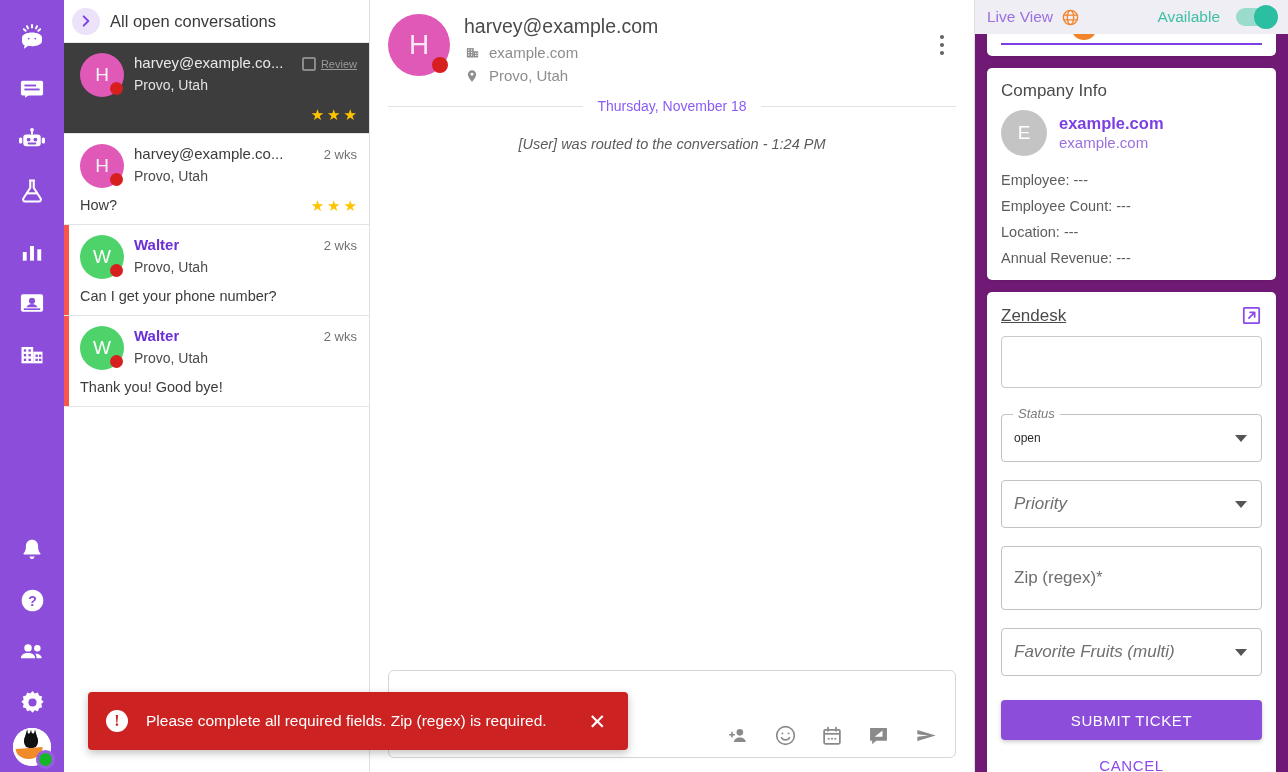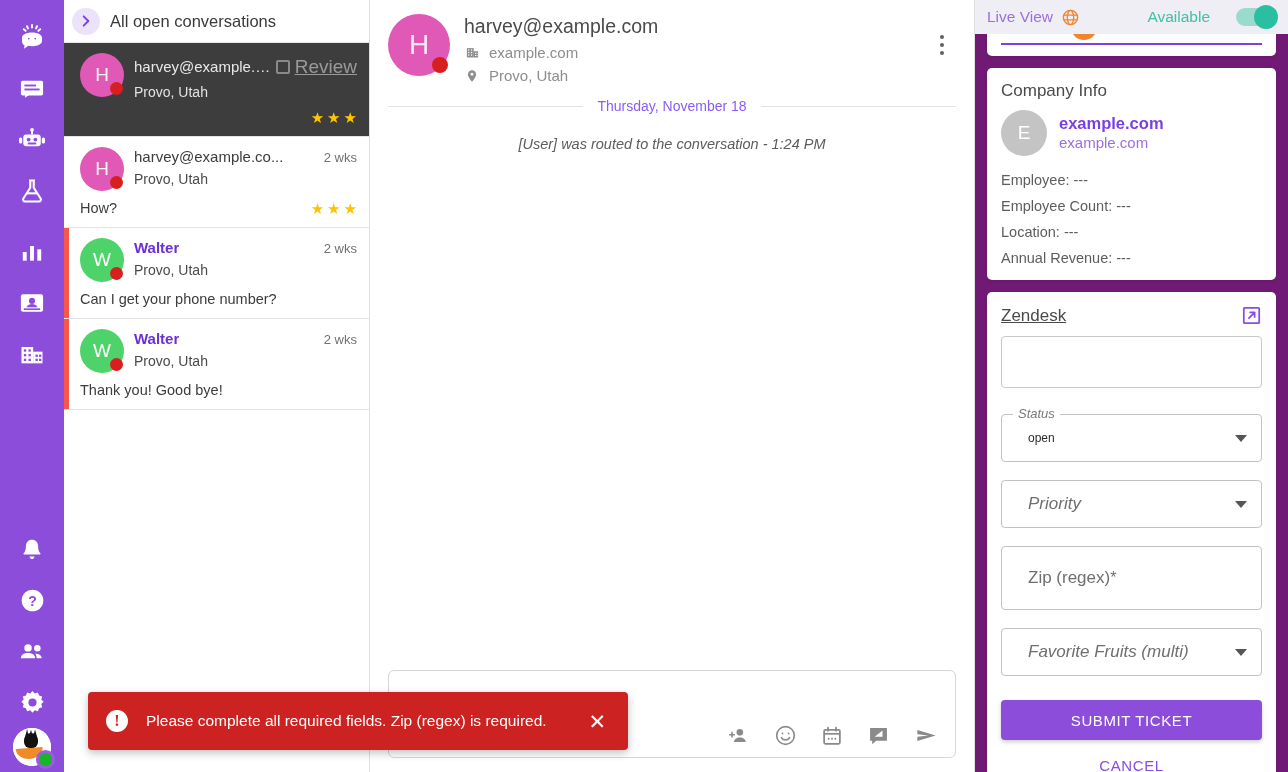--- a/index.html
+++ b/index.html
@@ -102,21 +102,21 @@
     text-overflow: ellipsis; max-width: 150px;
   }
   .conv-name.light { color: #e8e8e8; }
   .conv-name.purple { color: #6b2fd6; font-weight: bold; }
   .conv-sub { font-size: 14px; color: #4a4a4a; margin-top: 6px; }
   .conv-sub.light { color: #e2e2e2; }
   .conv-right { margin-left: auto; display: flex; align-items: center; gap: 5px; padding-top: 2px;}
   .review-box {
     width: 14px; height: 14px; border: 2px solid #8a8a8a; border-radius: 2px; flex: 0 0 14px;
   }
-  .review-label { font-size: 19px; color: #9a9a9a; text-decoration: underline; }
+  .review-label { font-size: 11px; color: #9a9a9a; text-decoration: underline; }
   .conv-time { font-size: 13px; color: #707070; }
   .conv-row2 { display: flex; align-items: center; margin-top: 8px; min-height: 18px; }
   .conv-preview { font-size: 14.5px; color: #3c3c3c; }
   .stars { margin-left: auto; display: flex; gap: 3px; color: #ffc400; font-size: 15px; line-height: 1; }
 
   
   .center {
     flex: 1 1 auto; height: 772px; background: #ffffff;
     display: flex; flex-direction: column; position: relative;
     border-right: 1px solid #e0e0e0;
@@ -187,21 +187,21 @@
     width: 313px; flex: 0 0 313px; height: 772px; background: #701a75;
     position: relative; overflow: hidden;
   }
   .right-top {
     height: 34px; display: flex; align-items: center; padding: 0 12px;
     background: #f0eef5; position: relative; z-index: 5;
   }
   .live-view { display: flex; align-items: center; gap: 8px; }
   .live-view-label { font-size: 15.5px; color: #9b6fe0; }
   .globe { color: #f2842c; display: flex; }
-  .avail-wrap { margin-left: auto; display: flex; align-items: center; gap: 26px; }
+  .avail-wrap { margin-left: auto; display: flex; align-items: center; gap: 16px; }
   .avail-label { font-size: 15.5px; color: #3fc0a5; }
   .toggle {
     width: 40px; height: 18px; border-radius: 9px; background: #9adbcd; position: relative; cursor: pointer;
   }
   .toggle .knob {
     position: absolute; right: -2px; top: -3px; width: 24px; height: 24px; border-radius: 50%;
     background: #2bbfa1;
   }
   .card {
     background: #ffffff; border-radius: 5px; margin: 0 12px 12px 12px;
@@ -223,21 +223,21 @@
   .co-field:last-child { padding-bottom: 14px; }
 
   .zendesk-head { display: flex; align-items: center; padding: 13px 14px 0 14px; }
   .zendesk-head .card-title { padding: 0; flex: 1 1 auto; text-decoration: underline; }
   .ext-link { color: #8a4bea; cursor: pointer; display: flex; }
   .zd-textarea {
     margin: 10px 14px 0 14px; height: 52px; border: 1px solid #c9c9c9; border-radius: 4px; background: #fff;
   }
   .field {
     margin: 18px 14px 0 14px; height: 48px; border: 1px solid #c2c2c2; border-radius: 4px;
-    position: relative; display: flex; align-items: center; padding: 0 26px; background: #fff;
+    position: relative; display: flex; align-items: center; padding: 0 12px; background: #fff;
   }
   .field.legend-field { margin-top: 26px; }
   .field .legend {
     position: absolute; top: -9px; left: 11px; background: #fff; padding: 0 5px;
     font-size: 13px; color: #7a7a7a; font-style: italic;
   }
   .field-value { font-size: 12px; color: #2b2b2b; }
   .field-placeholder { font-size: 17px; color: #6f6f6f; font-style: italic; }
   .field-placeholder.upright { font-style: normal; }
   .req-star { color: #6f6f6f; }

